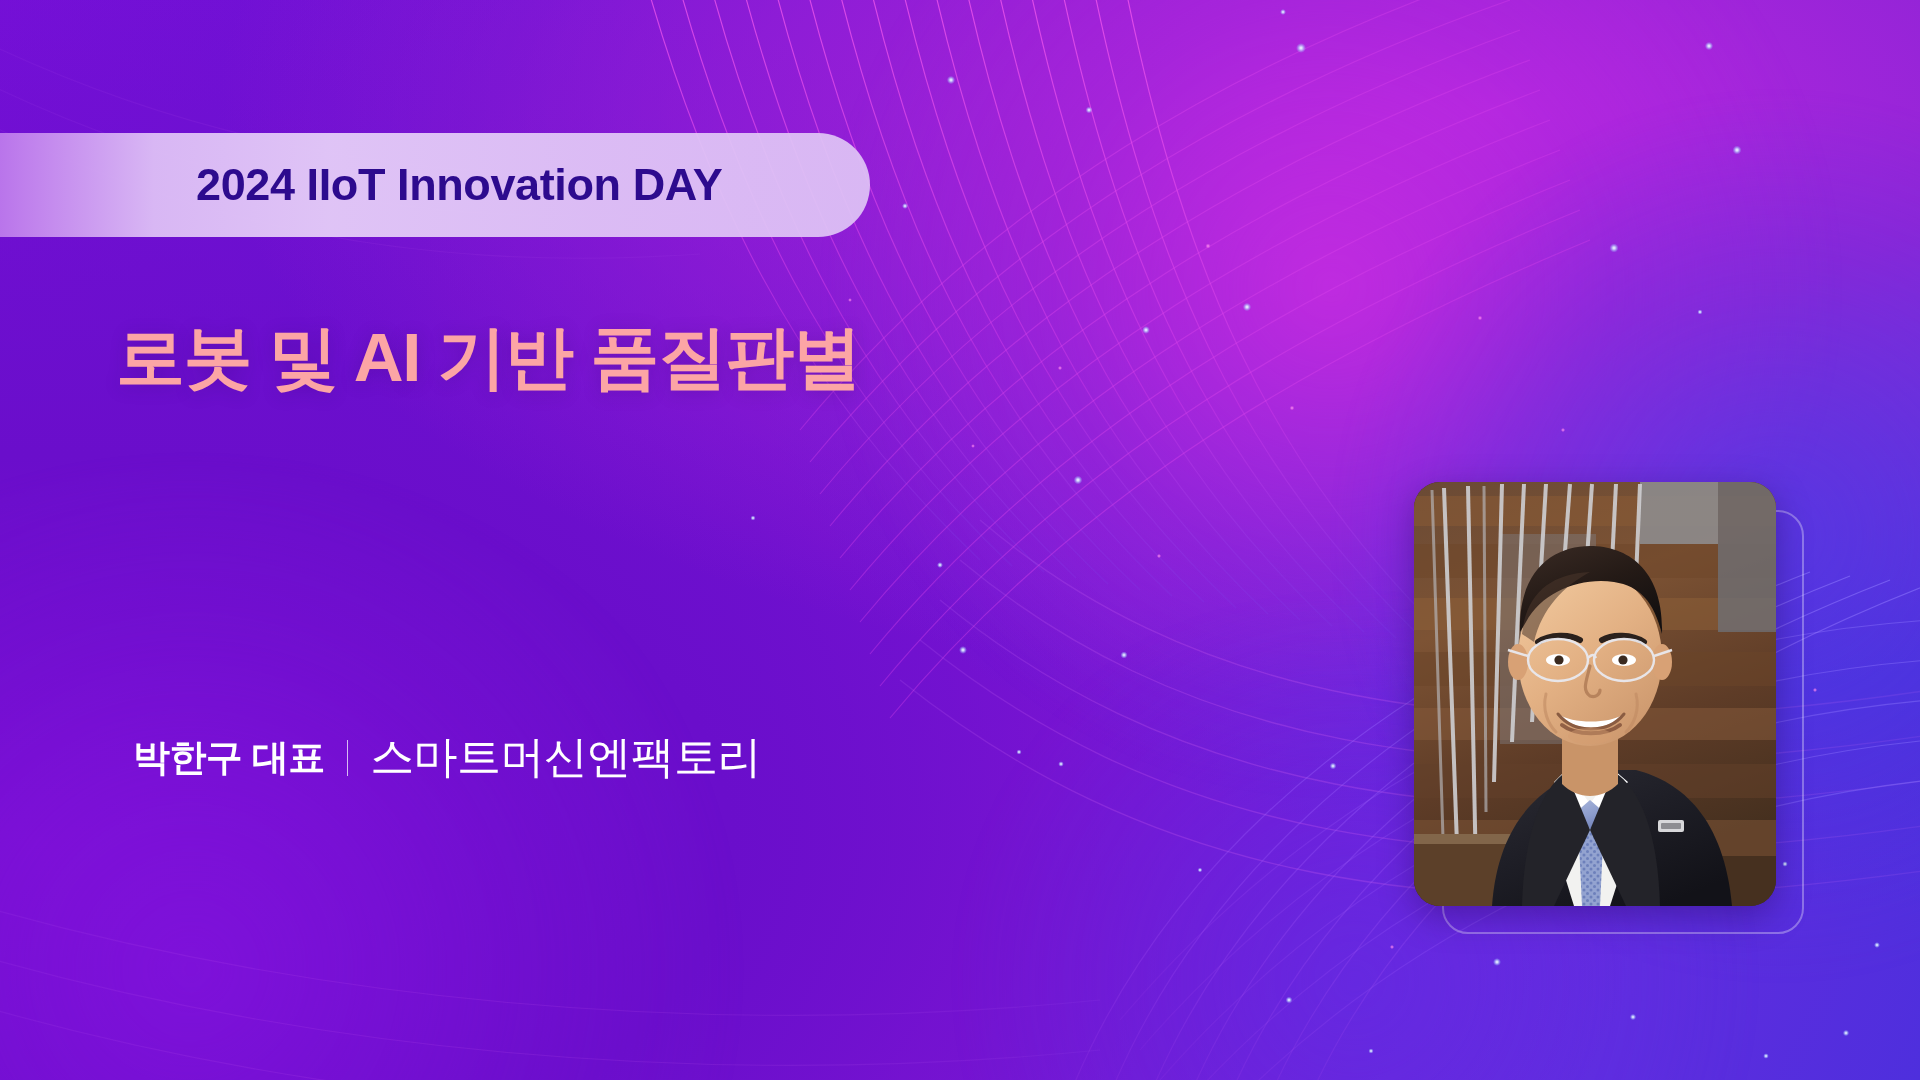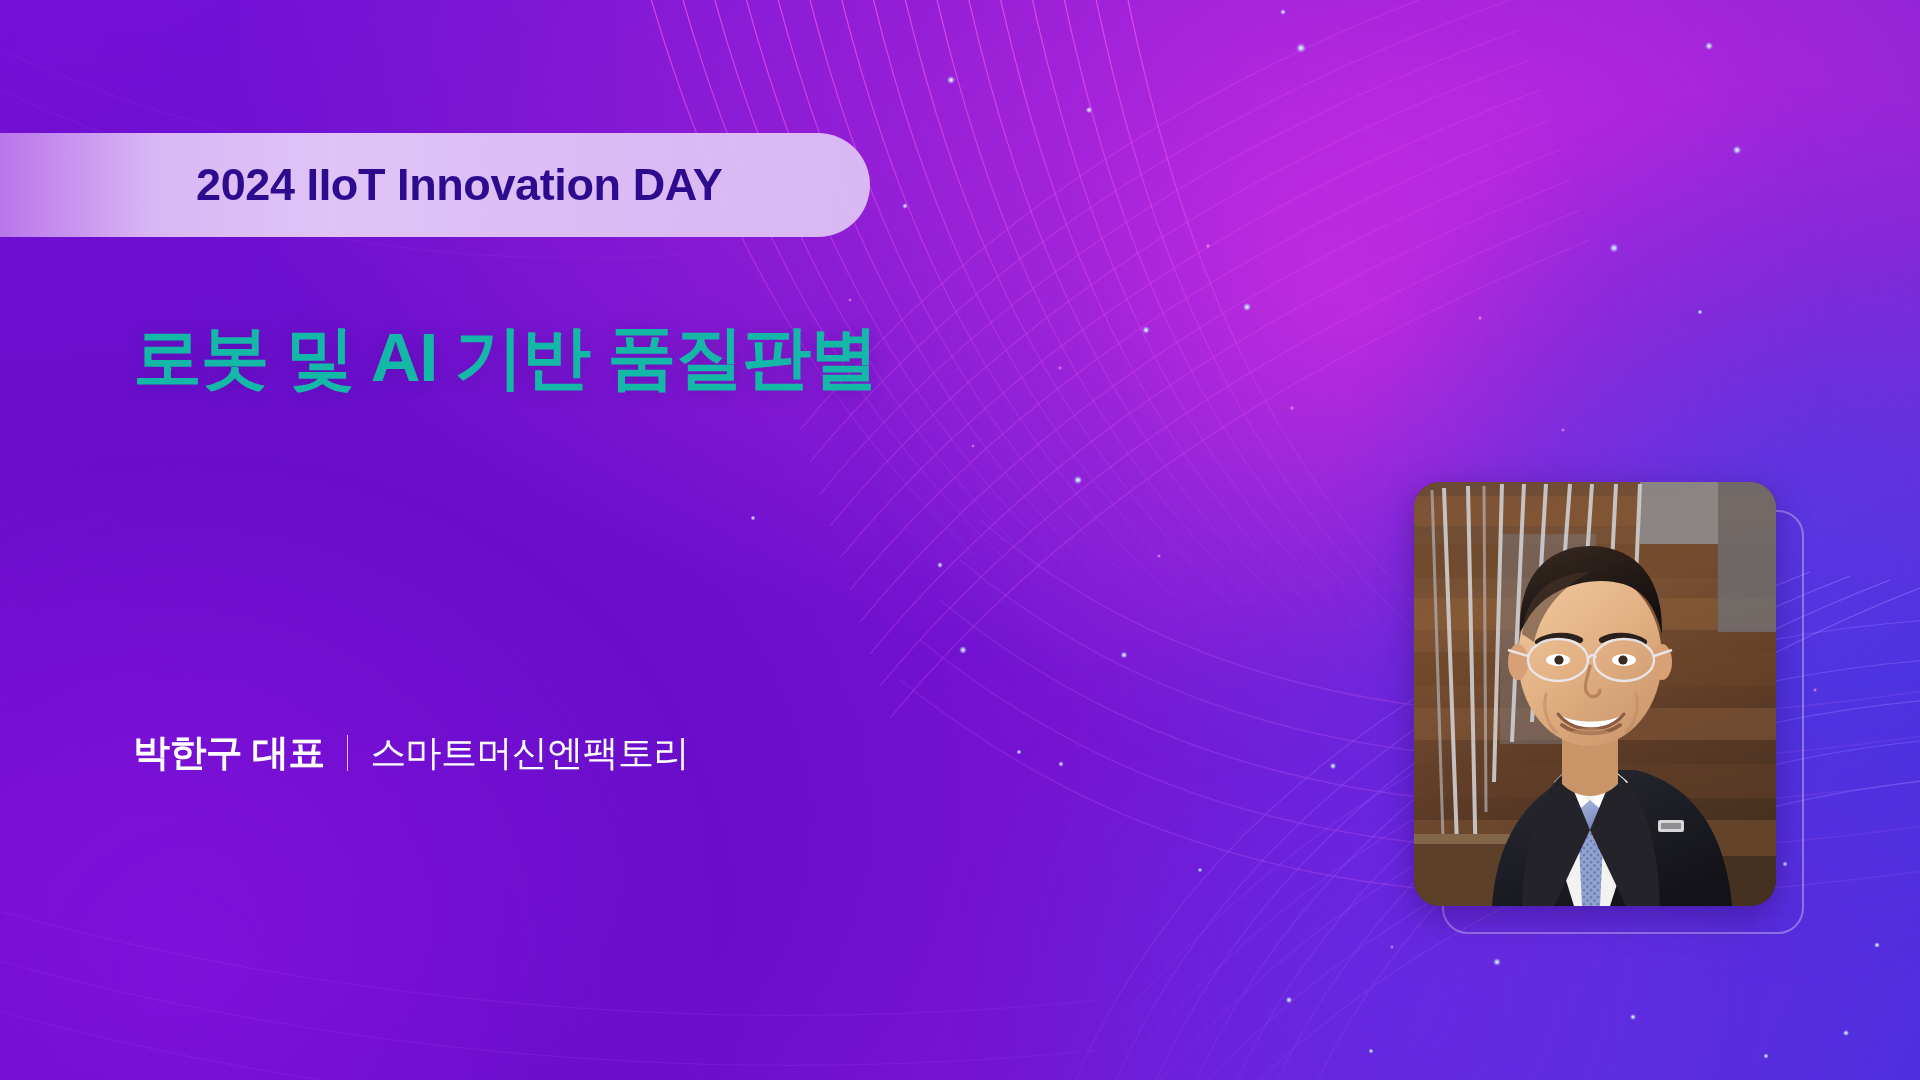--- a/index.html
+++ b/index.html
@@ -107,23 +107,23 @@
     font-size: 45px;
     font-weight: 700;
     letter-spacing: -0.4px;
     color: #2d0b8e;
     white-space: nowrap;
   }
 
   
   .headline {
     position: absolute;
-    left: 133px;
+    left: 116px;
     top: 312px;
-    color: #14b8a6;
+    color: #fca5a5;
     font-size: 69px;
     font-weight: 700;
     line-height: 1.32;
     letter-spacing: -1.5px;
     white-space: nowrap;
     text-shadow: 0 2px 18px rgba(40,0,90,0.22);
   }
   .headline .line { display: block; }
 
   
@@ -142,21 +142,21 @@
     letter-spacing: -0.6px;
   }
   .speaker-sep {
     display: inline-block;
     width: 1.5px;
     height: 36px;
     background: rgba(255,255,255,0.72);
     margin: 0 22px;
   }
   .speaker-org {
-    font-size: 36px;
+    font-size: 44px;
     font-weight: 400;
     letter-spacing: -0.6px;
     font-family: Liberation Mono, monospace;
   }
 
   
   .portrait-wrap {
     position: absolute;
     left: 1414px;
     top: 482px;

